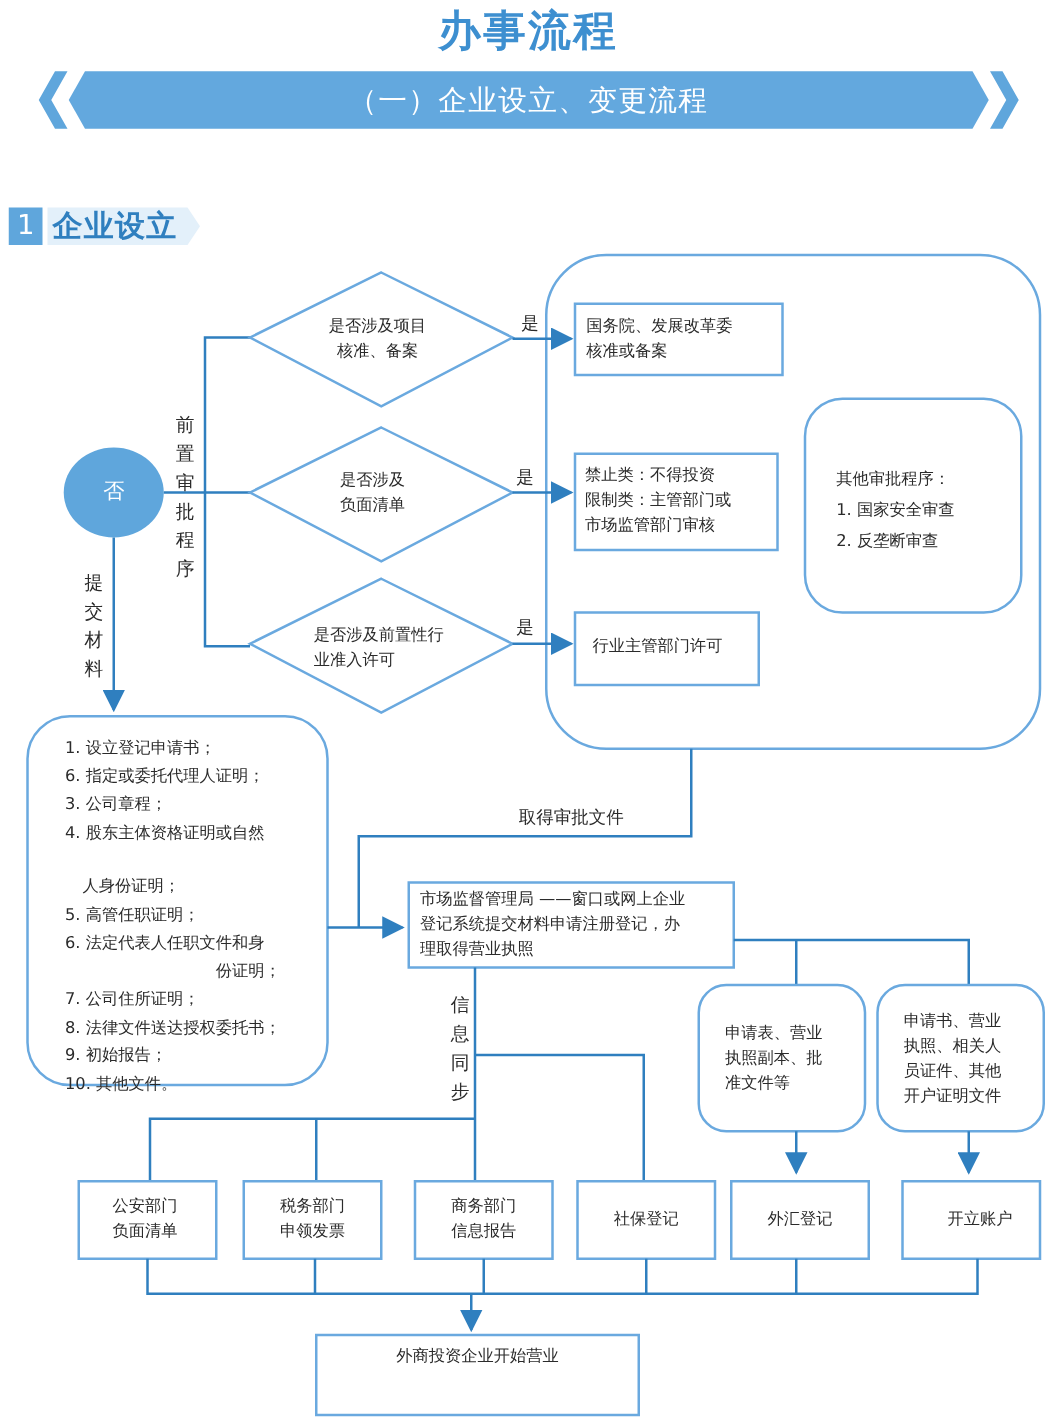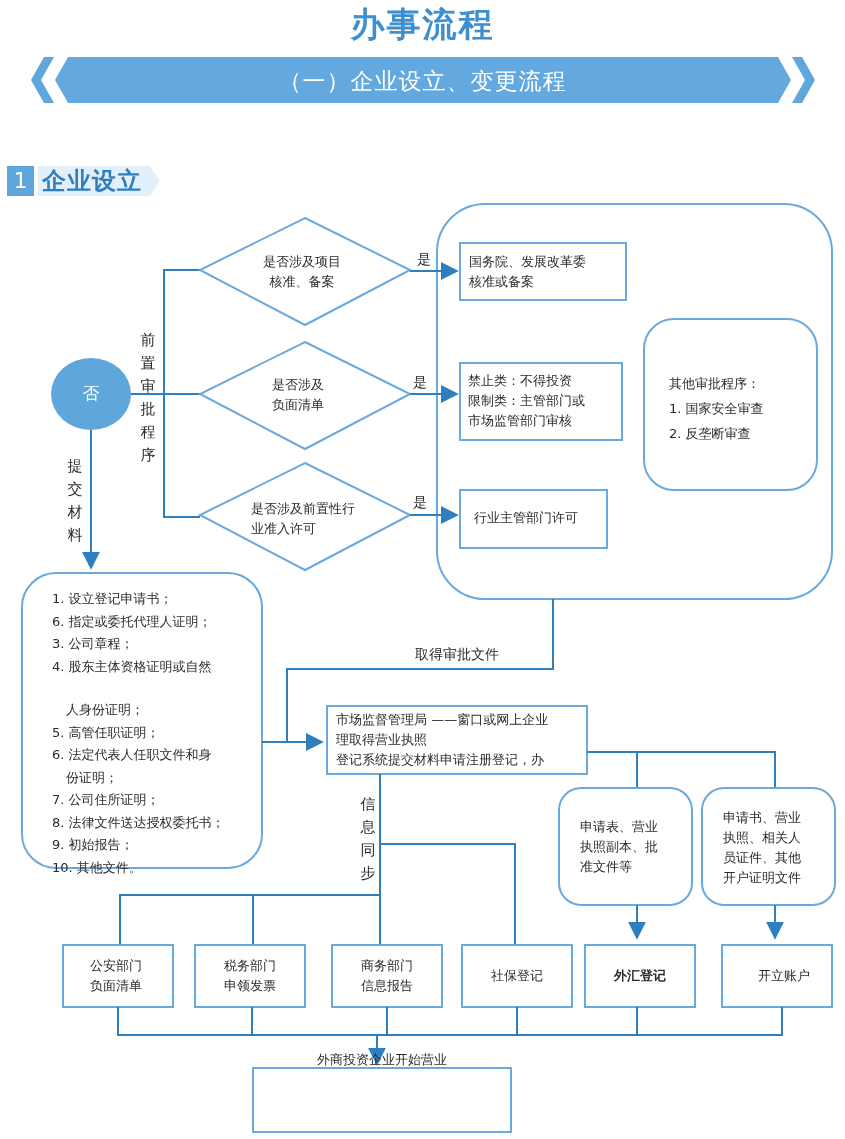--- a/index.html
+++ b/index.html
@@ -163,33 +163,33 @@
 </div>
 
 <div class="t" id="materials" style="left:52px;top:588px;line-height:22.5px;font-size:13px;">
     <div>1. 设立登记申请书；</div>
     <div>6. 指定或委托代理人证明；</div>
     <div>3. 公司章程；</div>
     <div>4. 股东主体资格证明或自然</div>
     <div style="padding-left: 14px; margin-top: 21px;">人身份证明；</div>
     <div>5. 高管任职证明；</div>
     <div>6. 法定代表人任职文件和身</div>
-    <div style="padding-left: 14px;">份证明；</div>
+    <div style="padding-left: 14px; text-align: right;">份证明；</div>
     <div>7. 公司住所证明；</div>
     <div>8. 法律文件送达授权委托书；</div>
     <div>9. 初始报告；</div>
     <div>10. 其他文件。</div>
   </div>
 
 <div class="t" style="left:415px;top:644px;font-size:14px;">取得审批文件</div>
 
 <div class="t" style="left:336px;top:710px;">
   <div>市场监督管理局 ——窗口或网上企业</div>
+  <div>登记系统提交材料申请注册登记，办</div>
   <div>理取得营业执照</div>
-  <div>登记系统提交材料申请注册登记，办</div>
 </div>
 
 <div class="t" style="left:580px;top:817px;">
   <div>申请表、营业</div>
   <div>执照副本、批</div>
   <div>准文件等</div>
 </div>
 
 <div class="t" style="left:723px;top:808px;">
   <div>申请书、营业</div>
@@ -204,16 +204,16 @@
 </div>
 <div class="t center" style="left:195px;top:956px;width:110px;">
   <div>税务部门</div>
   <div>申领发票</div>
 </div>
 <div class="t center" style="left:332px;top:956px;width:110px;">
   <div>商务部门</div>
   <div>信息报告</div>
 </div>
 <div class="t center" style="left:462px;top:966px;width:110px;">社保登记</div>
-<div class="t center" style="left:585px;top:966px;width:110px;font-weight:bold;">外汇登记</div>
+<div class="t center" style="left:585px;top:966px;width:110px;">外汇登记</div>
 <div class="t center" style="left:722px;top:966px;width:124px;">开立账户</div>
 
-<div class="t center" style="left:253px;top:1050px;width:258px;">外商投资企业开始营业</div>
+<div class="t center" style="left:253px;top:1076px;width:258px;">外商投资企业开始营业</div>
 
 </body></html>

